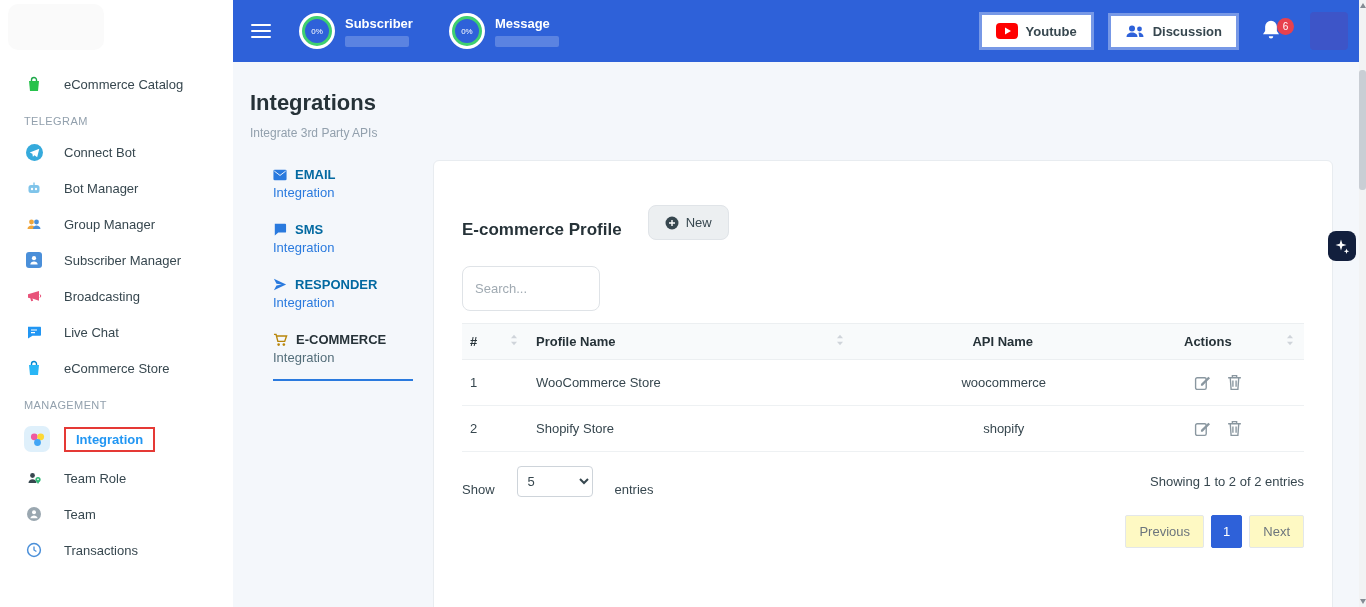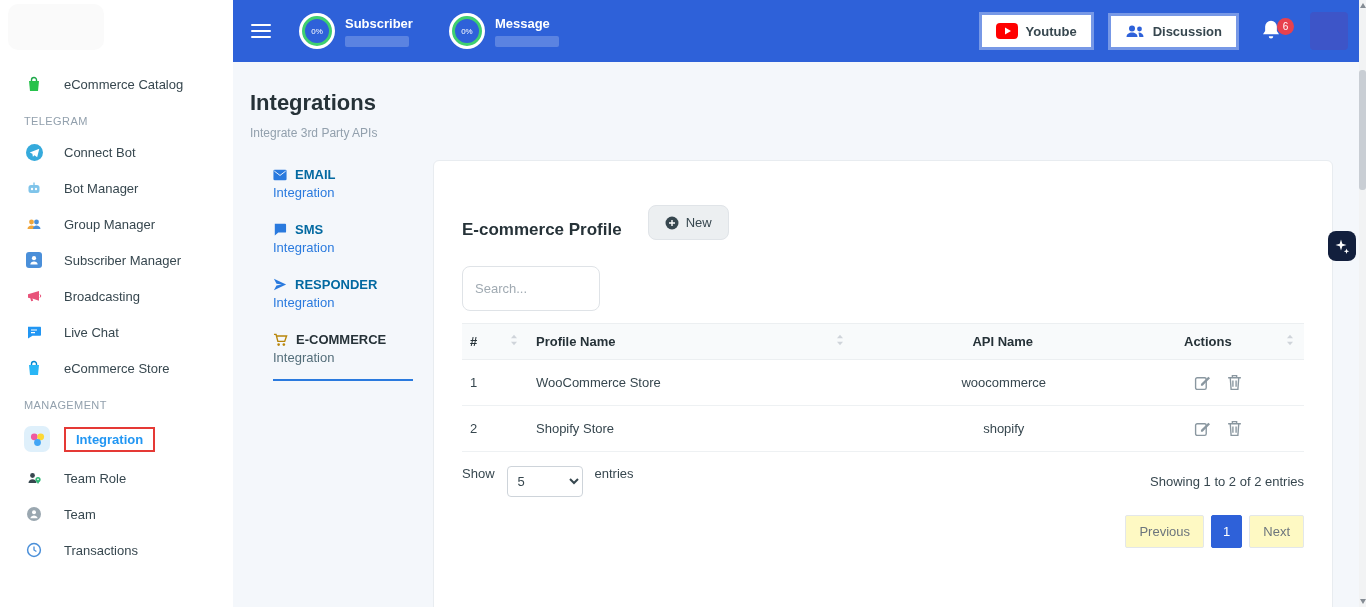--- a/index.html
+++ b/index.html
@@ -59,21 +59,21 @@
 .th{font-size:13px;font-weight:bold;color:#263238;display:flex;align-items:center;justify-content:space-between;padding:0 10px 0 8px;cursor:pointer}
 .th.center{justify-content:center;gap:90px}
 .th.actions{padding-left:30px}
 .tbody .tr{height:46px;border-bottom:1px solid #eef1f3}
 .td{font-size:13px;color:#37474f;padding:0 8px}
 .td.api{text-align:center}
 .td.actions{display:flex;gap:12px;padding-left:38px}
 .icon-btn{background:none;border:none;cursor:pointer;padding:2px;display:flex}
 
 .tbl-footer{display:flex;justify-content:space-between;align-items:center;margin-top:14px}
-.show-group{display:flex;align-items:flex-start;gap:12px;font-size:13px;color:#37474f}
+.show-group{display:flex;align-items:flex-end;gap:22px;font-size:13px;color:#37474f}
 .page-select{width:76px;height:31px;border:1px solid #ced4da;border-radius:4px;font-size:13px;color:#37474f;padding:0 6px;background:#fff}
 .showing-text{font-size:13px;color:#37474f}
 .pagination{display:flex;justify-content:flex-end;margin-top:18px;gap:7px;align-items:center}
 .page-btn{border:1px solid #e3e7ea;background:#fef9c3;color:#6c757d;font-size:13px;padding:8px 13px;border-radius:2px;cursor:pointer}
 .page-btn.active{background:#2e61d9;color:#fff;border-color:#2e61d9;padding:8px 11px}
 
 
 .fab{position:absolute;right:10px;top:231px;width:28px;height:30px;background:#121f3d;border:none;border-radius:8px;display:flex;align-items:center;justify-content:center;cursor:pointer;z-index:5}
 
 

